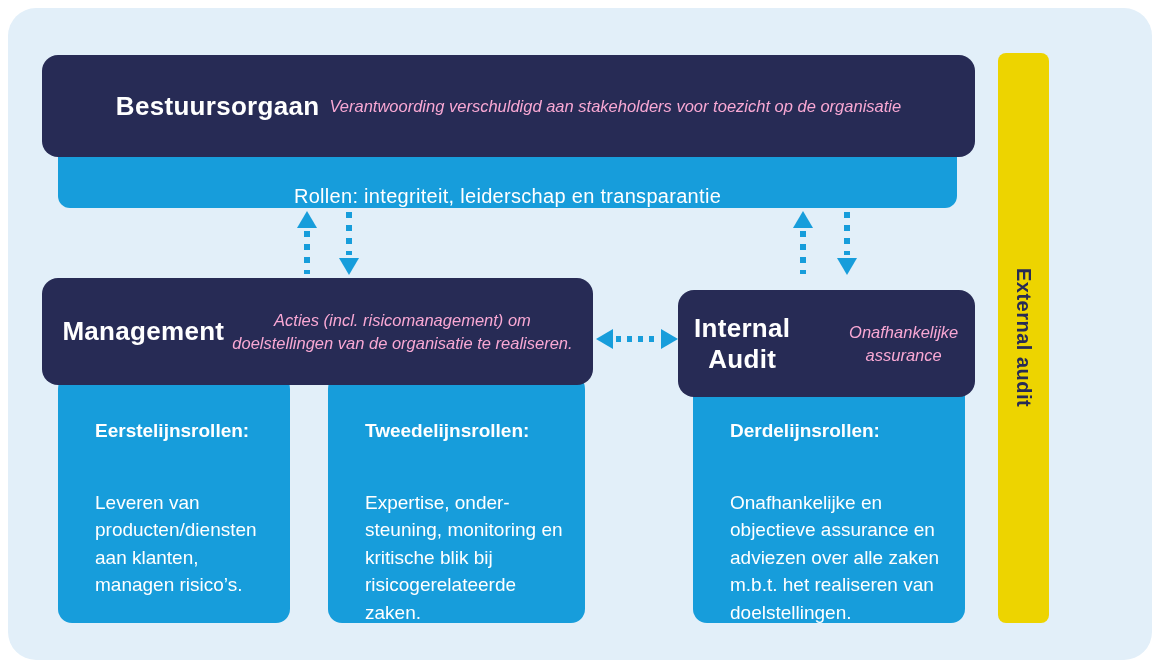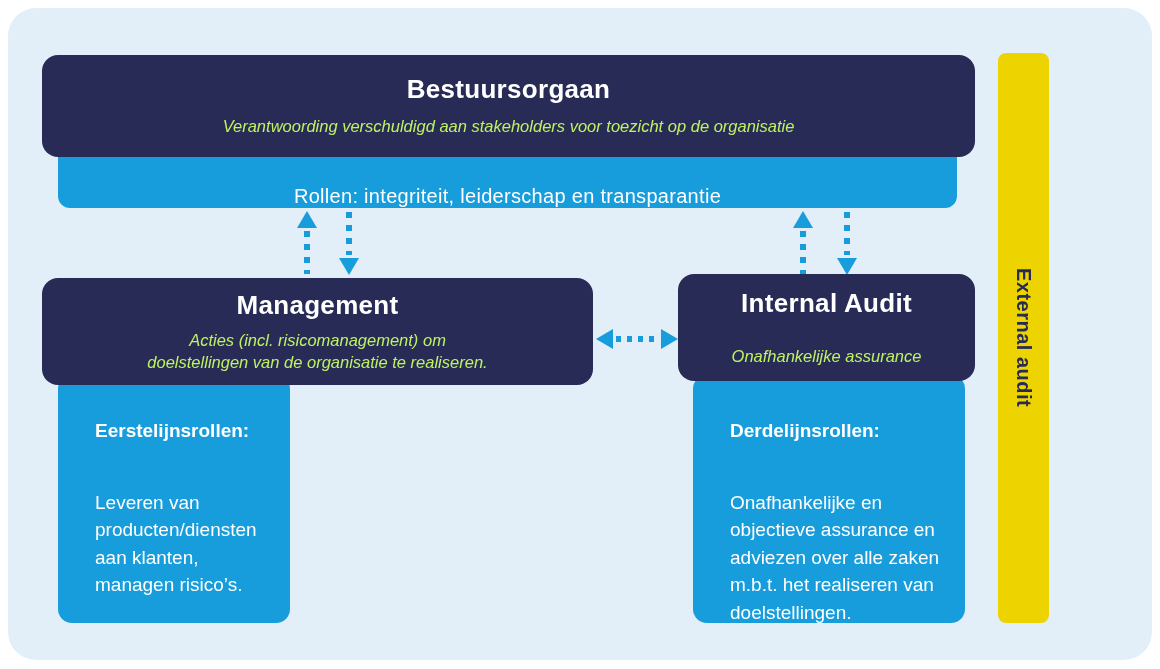--- a/index.html
+++ b/index.html
@@ -1,27 +1,27 @@
 <!DOCTYPE html>
 <html><head>
 <meta charset="utf-8">
 <style>
   html,body{margin:0;padding:0;background:#ffffff;}
   body{font-family:"Liberation Sans","DejaVu Sans",sans-serif;}
   .stage{position:relative;width:1160px;height:669px;background:#ffffff;overflow:hidden;}
   .panel{position:absolute;left:8px;top:8px;width:1144px;height:652px;background:#E2EFF9;border-radius:28px;}
 
   .navy-box{position:absolute;background:#272B55;border-radius:16px;color:#ffffff;z-index:3;
-            display:flex;flex-direction:column;align-items:center;justify-content:center;text-align:center;}
+            display:flex;flex-direction:row;align-items:center;justify-content:center;text-align:center;}
   .top-box{left:42px;top:55px;width:933px;height:102px;gap:10px;}
   .mgmt-box{left:42px;top:278px;width:551px;height:107px;gap:8px;align-items:center;}
-  .ia-box{left:678px;top:274px;width:297px;height:107px;gap:26px;}
+  .ia-box{left:678px;top:290px;width:297px;height:107px;gap:26px;}
 
   .box-title{font-size:26px;font-weight:bold;letter-spacing:.3px;}
-  .box-sub{font-size:16.5px;font-style:italic;line-height:1.35;white-space:pre-line;color:#bef264;}
+  .box-sub{font-size:16.5px;font-style:italic;line-height:1.35;white-space:pre-line;color:#f9a8d4;}
 
   .roles-bar{position:absolute;left:58px;top:156px;width:899px;height:52px;background:#179DDB;
              border-radius:0 0 12px 12px;z-index:2;display:flex;align-items:flex-end;justify-content:center;}
   .roles-label{color:#ffffff;font-size:20px;font-weight:500;letter-spacing:.3px;}
 
   .line-box{position:absolute;top:375px;height:248px;background:#179DDB;border-radius:14px;z-index:1;
             color:#ffffff;box-sizing:border-box;padding:42px 16px 0 37px;}
   .line-box-1{left:58px;width:232px;}
   .line-box-2{left:328px;width:257px;}
   .line-box-3{left:693px;width:272px;}
@@ -88,20 +88,24 @@
   <div class="navy-box ia-box">
     <div class="box-title">Internal Audit</div>
     <div class="box-sub">Onafhankelijke assurance</div>
   </div>
 
   <div class="line-box line-box-1">
     <span class="line-heading">Eerstelijnsrollen:</span>
     <span class="line-body">Leveren van producten/diensten aan klanten, managen risico’s.</span>
   </div>
 
+  <div class="line-box line-box-2">
+    <span class="line-heading">Tweedelijnsrollen:</span>
+    <span class="line-body">Expertise, onder-steuning, monitoring en kritische blik bij risicogerelateerde zaken.</span>
+  </div>
 
   <div class="line-box line-box-3">
     <span class="line-heading">Derdelijnsrollen:</span>
     <span class="line-body">Onafhankelijke en objectieve assurance en adviezen over alle zaken m.b.t. het realiseren van doelstellingen.</span>
   </div>
 
   <div class="external-bar">
     <span class="external-label">External audit</span>
   </div>
 </div>

